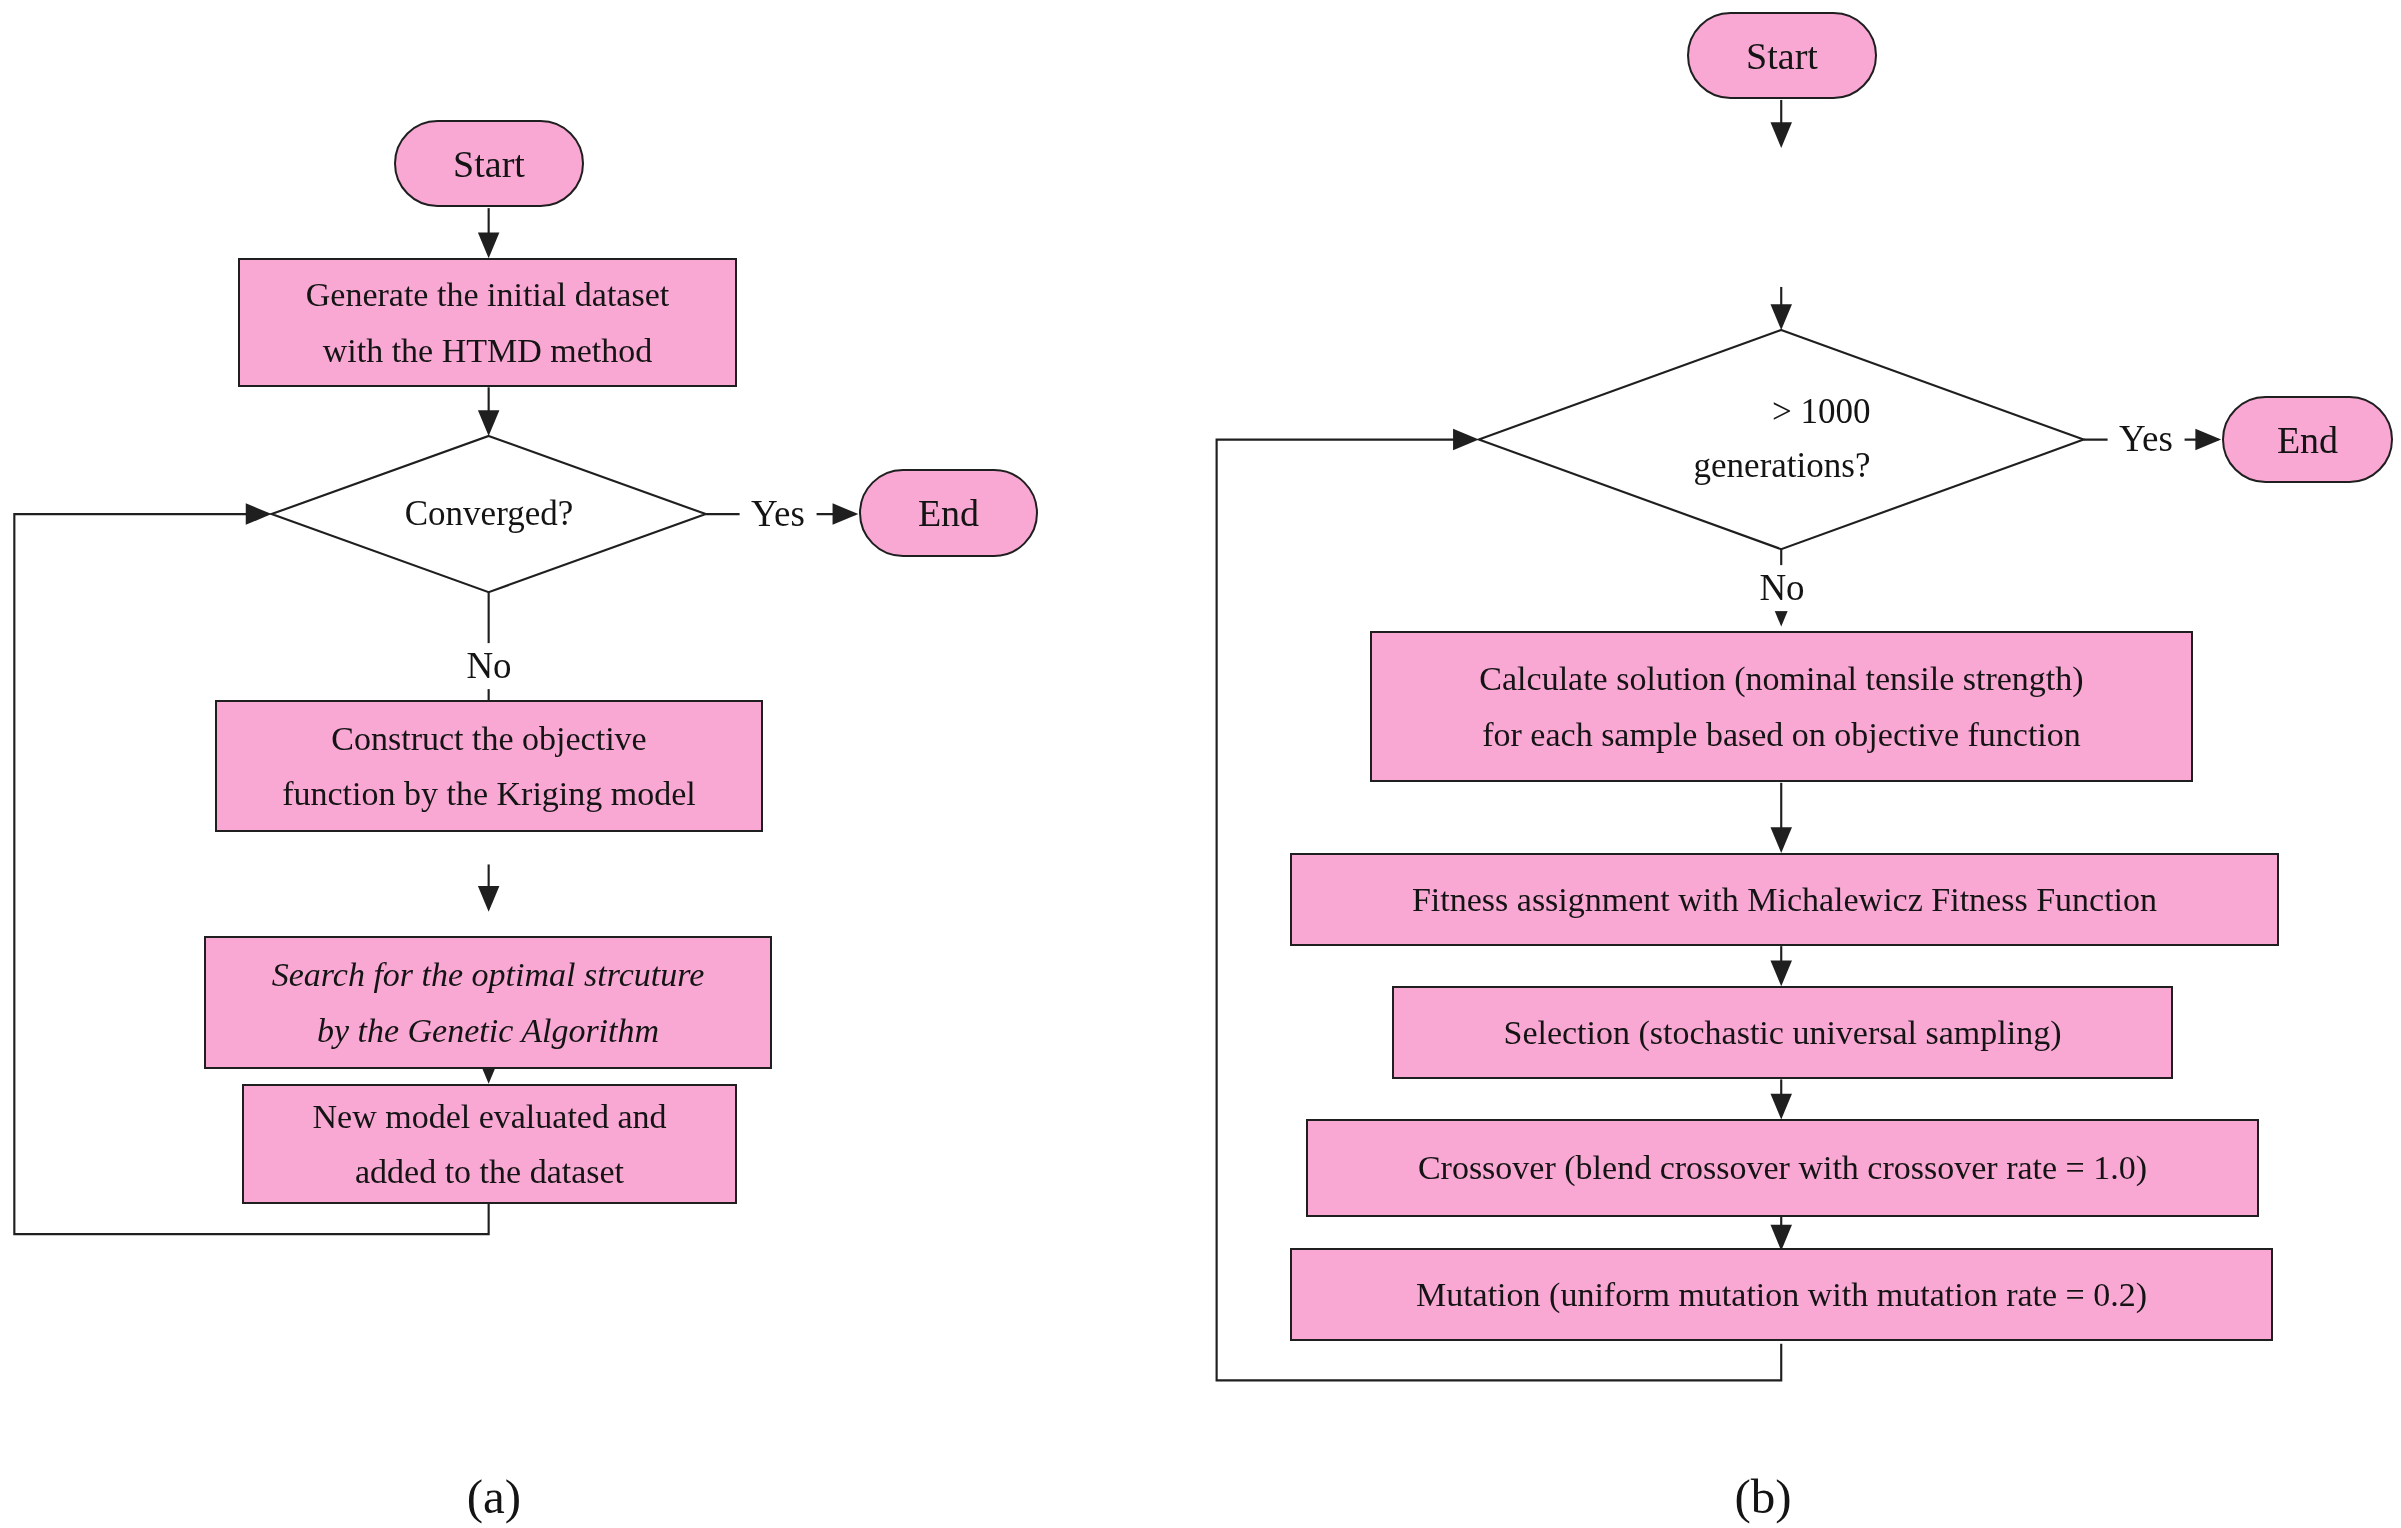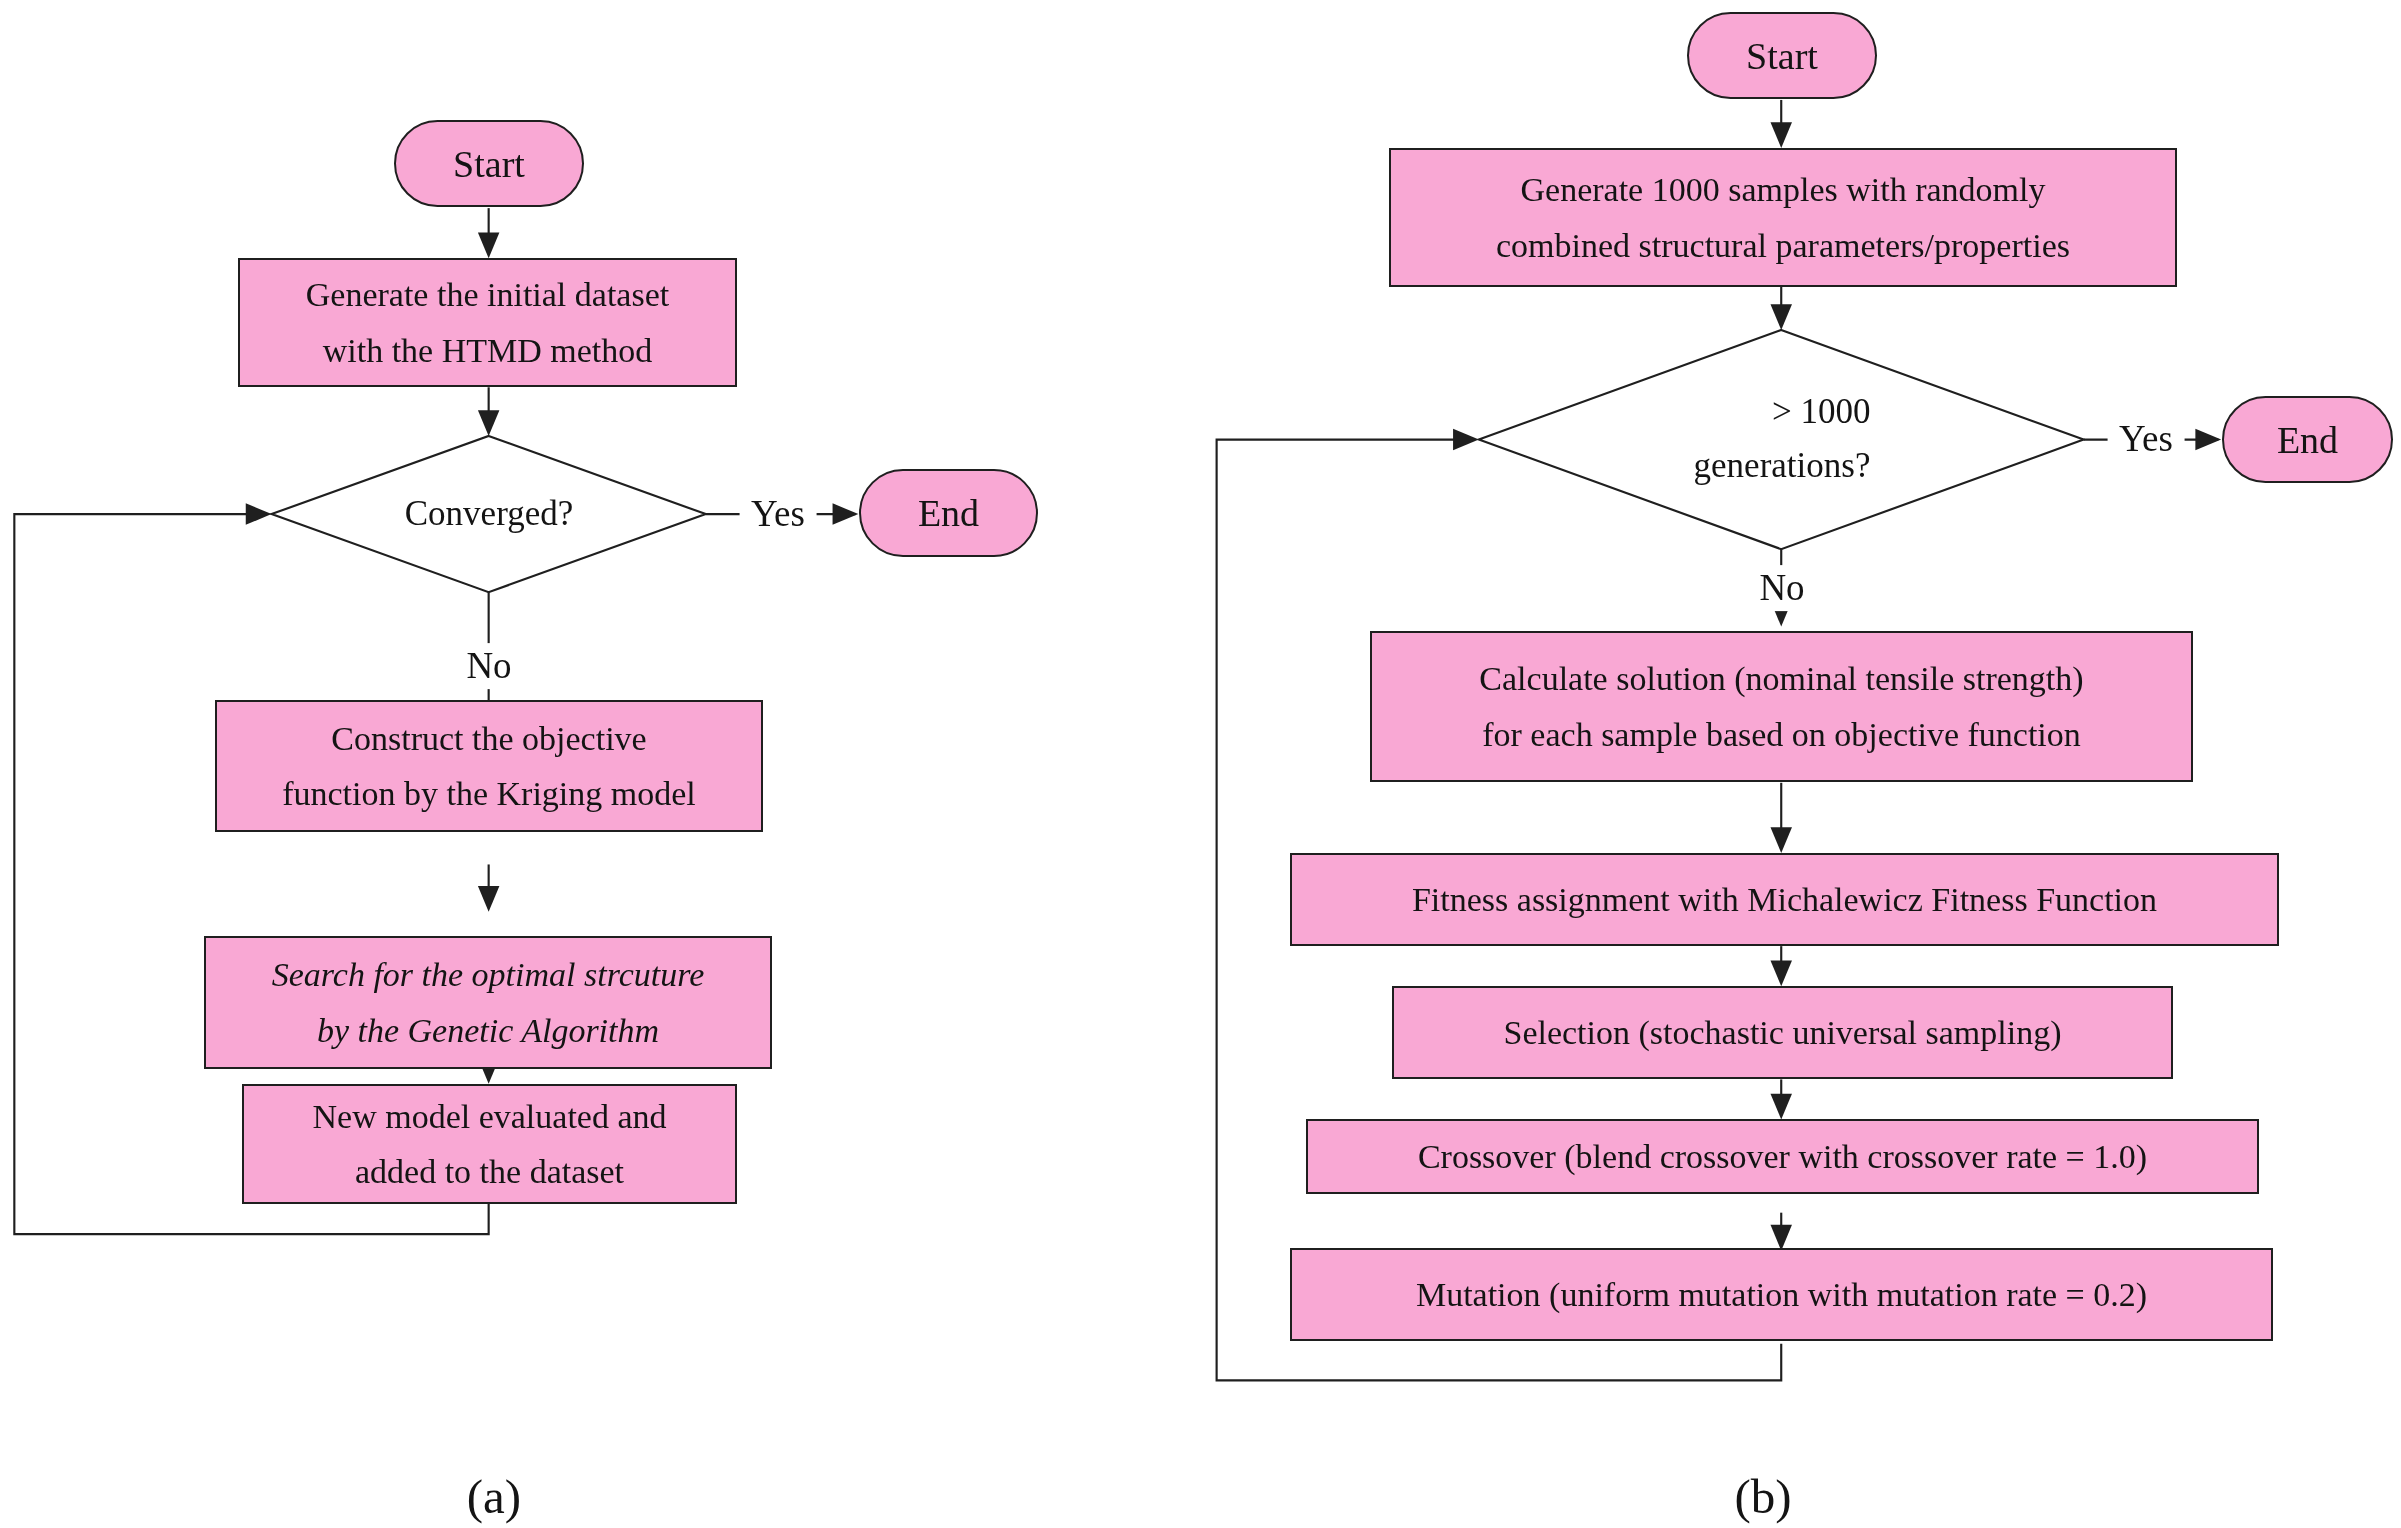--- a/index.html
+++ b/index.html
@@ -154,24 +154,20 @@
     <div class="line">New model evaluated and</div>
     <div class="line">added to the dataset</div>
   </div>
 
   <div class="caption" style="left:494px; top:1496px;">(a)</div>
 
   <div class="node terminator" style="left:1687px; top:12px; width:190px; height:87px;">
     <div class="line">Start</div>
   </div>
 
-  <div class="node process" style="left:1389px; top:148px; width:788px; height:139px;">
-    <div class="line">Generate 1000 samples with randomly</div>
-    <div class="line">combined structural parameters/properties</div>
-  </div>
 
   <div class="diamond-label" style="left:1782px; top:439px;text-align:right;">
     <div class="line">&gt; 1000</div>
     <div class="line">generations?</div>
   </div>
 
   <div class="edge-label" style="left:2146px; top:439px;">Yes</div>
 
   <div class="node terminator" style="left:2222px; top:396px; width:171px; height:87px;">
     <div class="line">End</div>
@@ -185,21 +181,21 @@
 
   <div class="node process" style="left:1370px; top:631px; width:823px; height:151px;">
     <div class="line">Calculate solution (nominal tensile strength)</div>
     <div class="line">for each sample based on objective function</div>
   </div>
 
   <div class="node process" style="left:1392px; top:986px; width:781px; height:93px;">
     <div class="line">Selection (stochastic universal sampling)</div>
   </div>
 
-  <div class="node process" style="left:1306px; top:1119px; width:953px; height:75px;">
+  <div class="node process" style="left:1306px; top:1119px; width:953px; height:98px;">
     <div class="line">Crossover (blend crossover with crossover rate = 1.0)</div>
   </div>
 
   <div class="node process" style="left:1290px; top:1248px; width:983px; height:93px;">
     <div class="line">Mutation (uniform mutation with mutation rate = 0.2)</div>
   </div>
 
   <div class="caption" style="left:1763px; top:1496px;">(b)</div>
 
 </div>

